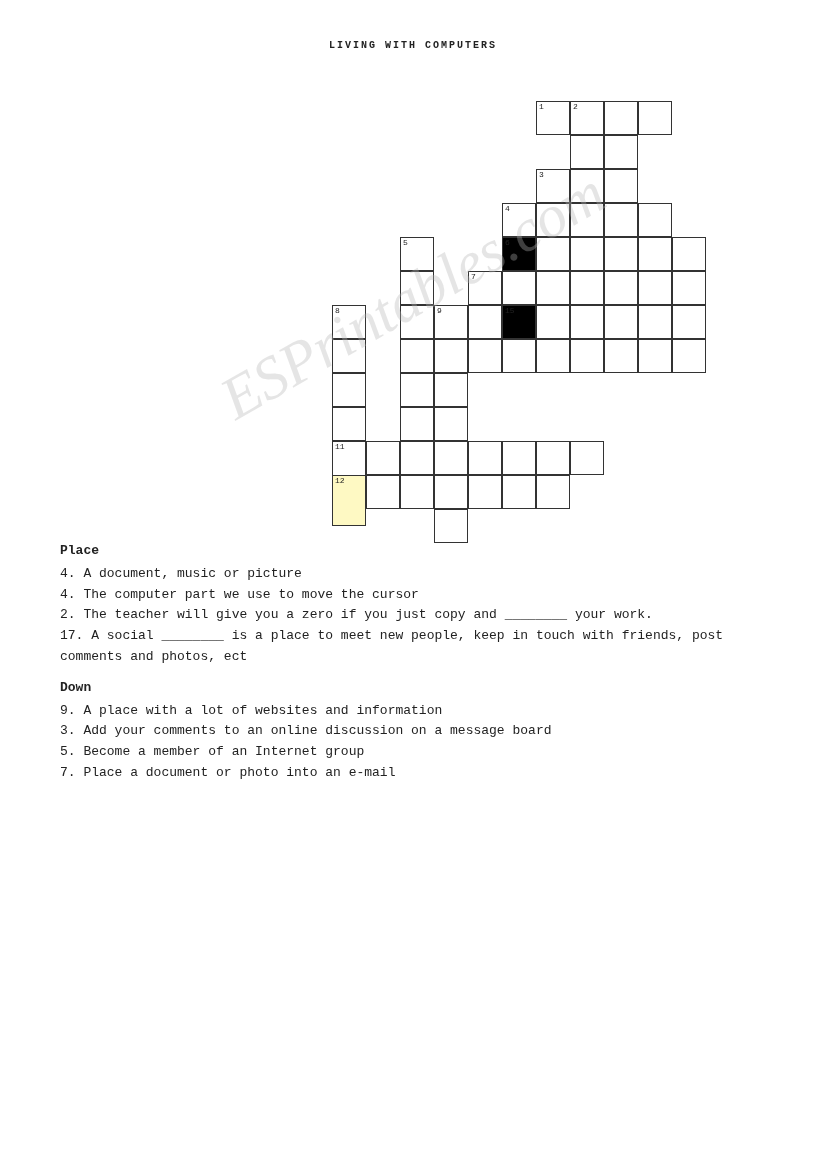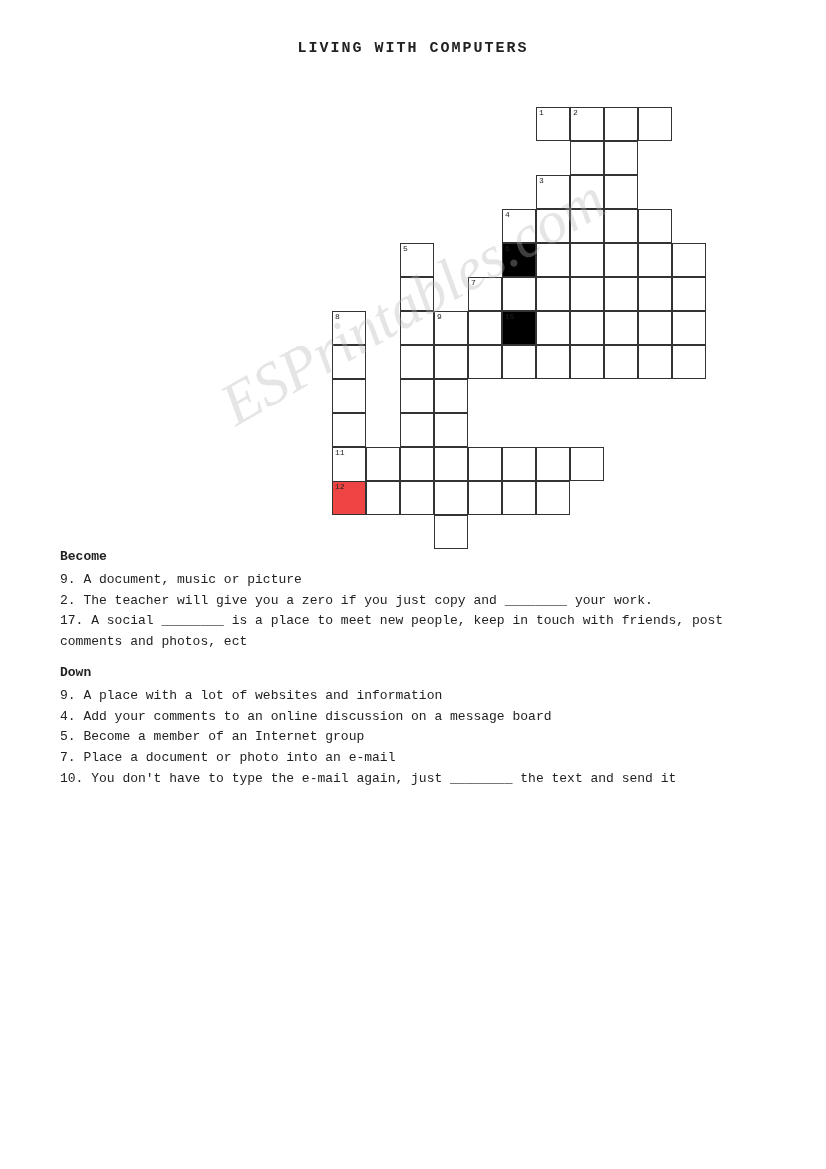--- a/index.html
+++ b/index.html
@@ -7,21 +7,21 @@
       background: #fff;
       font-family: 'Courier New', Courier, monospace;
       font-size: 13px;
       color: #222;
       width: 826px;
       min-height: 1169px;
       padding: 40px 60px;
     }
     .page-title {
       text-align: center;
-      font-size: 15px;
+      font-size: 10px;
       font-weight: bold;
       letter-spacing: 2px;
       margin-bottom: 30px;
       text-transform: uppercase;
     }
     .crossword-container {
       position: relative;
       width: 100%;
       height: 430px;
       margin-bottom: 30px;
@@ -165,38 +165,38 @@
       <div class="cell" style="left: 272px; top: 360px; width: 34px; height: 44px; position: absolute; border: 1px solid rgb(51, 51, 51); background: rgb(255, 255, 255);">
         <span class="num" style="position: absolute; top: 1px; left: 2px; font-size: 8px; line-height: 1; font-family: &quot;Courier New&quot;, monospace;">11</span>
       </div>
       <div class="cell" style="left: 306px; top: 360px; width: 34px; height: 34px; position: absolute; border: 1px solid rgb(51, 51, 51); background: rgb(255, 255, 255);"></div>
       <div class="cell" style="left: 340px; top: 360px; width: 34px; height: 34px; position: absolute; border: 1px solid rgb(51, 51, 51); background: rgb(255, 255, 255);"></div>
       <div class="cell" style="left: 374px; top: 360px; width: 34px; height: 34px; position: absolute; border: 1px solid rgb(51, 51, 51); background: rgb(255, 255, 255);"></div>
       <div class="cell" style="left: 408px; top: 360px; width: 34px; height: 34px; position: absolute; border: 1px solid rgb(51, 51, 51); background: rgb(255, 255, 255);"></div>
       <div class="cell" style="left: 442px; top: 360px; width: 34px; height: 34px; position: absolute; border: 1px solid rgb(51, 51, 51); background: rgb(255, 255, 255);"></div>
       <div class="cell" style="left: 476px; top: 360px; width: 34px; height: 34px; position: absolute; border: 1px solid rgb(51, 51, 51); background: rgb(255, 255, 255);"></div>
       <div class="cell" style="left: 510px; top: 360px; width: 34px; height: 34px; position: absolute; border: 1px solid rgb(51, 51, 51); background: rgb(255, 255, 255);"></div>
-      <div class="cell" style="left: 272px; top: 394px; width: 34px; height: 34px; position: absolute; border: 1px solid rgb(51, 51, 51); background: #ef4444;">
+      <div class="cell" style="left: 272px; top: 394px; width: 34px; height: 51px; position: absolute; border: 1px solid rgb(51, 51, 51); background: #fef9c3;">
         <span class="num" style="position: absolute; top: 1px; left: 2px; font-size: 8px; line-height: 1; font-family: &quot;Courier New&quot;, monospace;">12</span>
       </div>
       <div class="cell" style="left: 306px; top: 394px; width: 34px; height: 34px; position: absolute; border: 1px solid rgb(51, 51, 51); background: rgb(255, 255, 255);"></div>
       <div class="cell" style="left: 340px; top: 394px; width: 34px; height: 34px; position: absolute; border: 1px solid rgb(51, 51, 51); background: rgb(255, 255, 255);"></div>
       <div class="cell" style="left: 374px; top: 394px; width: 34px; height: 34px; position: absolute; border: 1px solid rgb(51, 51, 51); background: rgb(255, 255, 255);"></div>
       <div class="cell" style="left: 408px; top: 394px; width: 34px; height: 34px; position: absolute; border: 1px solid rgb(51, 51, 51); background: rgb(255, 255, 255);"></div>
       <div class="cell" style="left: 442px; top: 394px; width: 34px; height: 34px; position: absolute; border: 1px solid rgb(51, 51, 51); background: rgb(255, 255, 255);"></div>
       <div class="cell" style="left: 476px; top: 394px; width: 34px; height: 34px; position: absolute; border: 1px solid rgb(51, 51, 51); background: rgb(255, 255, 255);"></div>
       <div class="cell" style="left: 374px; top: 428px; width: 34px; height: 34px; position: absolute; border: 1px solid rgb(51, 51, 51); background: rgb(255, 255, 255);"></div>
     </div>
 </div>
 
 <div class="clues-section">
-  <div class="clue-heading">Become</div>
-  <div class="clue-line">9. A document, music or picture</div>
+  <div class="clue-heading">Place</div>
+  <div class="clue-line">4. A document, music or picture</div>
+  <div class="clue-line">4. The computer part we use to move the cursor</div>
   <div class="clue-line">2. The teacher will give you a zero if you just copy and ________ your work.</div>
   <div class="clue-line">17. A social ________ is a place to meet new people, keep in touch with friends, post comments and photos, ect</div>
 
   <div class="clue-heading">Down</div>
   <div class="clue-line">9. A place with a lot of websites and information</div>
-  <div class="clue-line">4. Add your comments to an online discussion on a message board</div>
+  <div class="clue-line">3. Add your comments to an online discussion on a message board</div>
   <div class="clue-line">5. Become a member of an Internet group</div>
   <div class="clue-line">7. Place a document or photo into an e-mail</div>
-  <div class="clue-line">10. You don't have to type the e-mail again, just ________ the text and send it</div>
 </div>
 
 </body></html>

